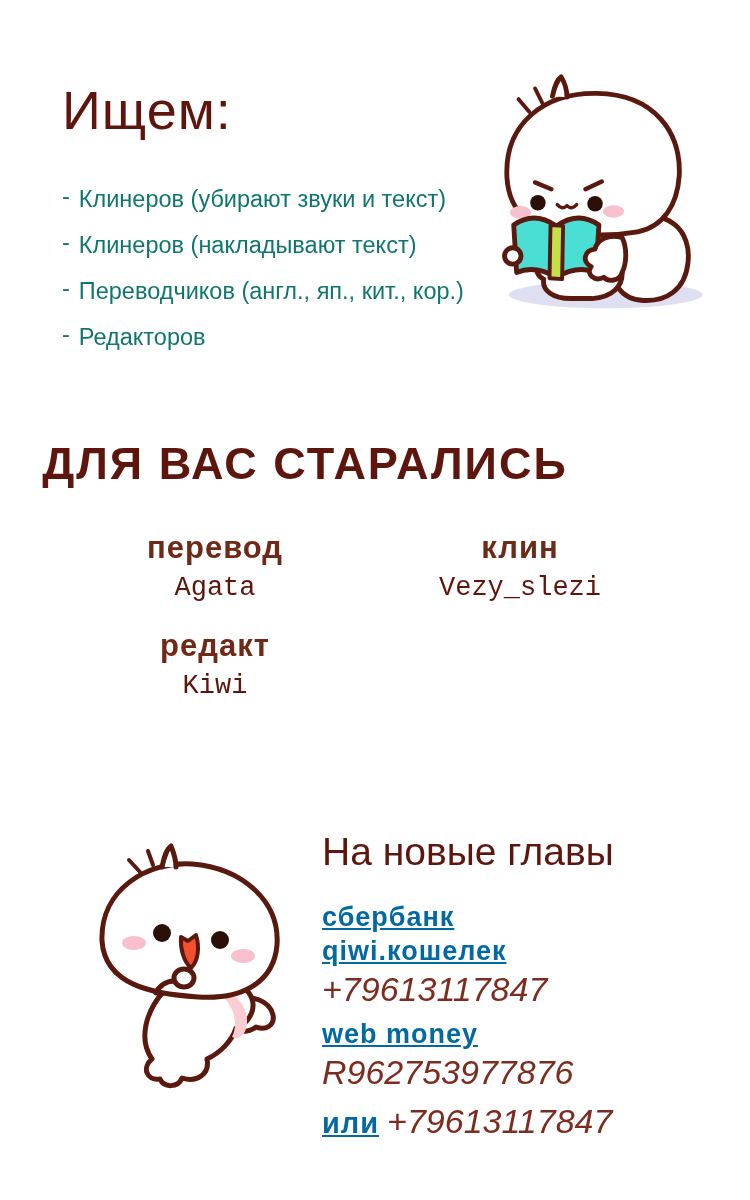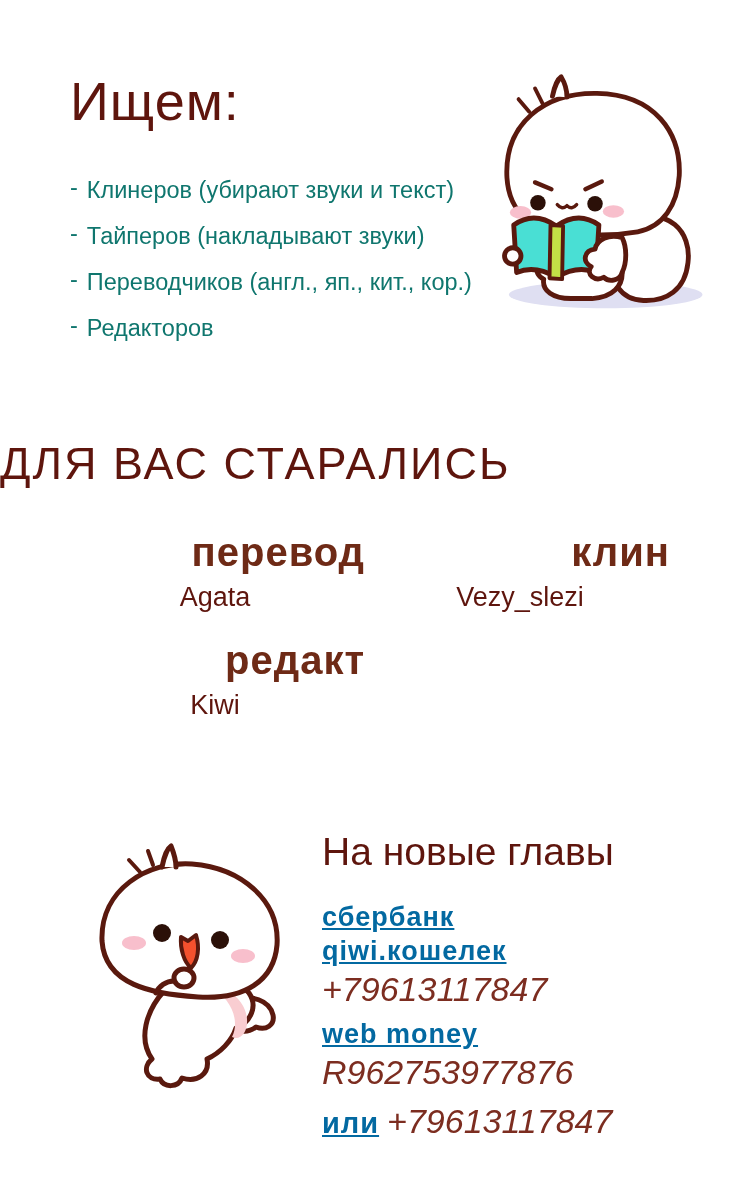--- a/index.html
+++ b/index.html
@@ -1,51 +1,50 @@
 <!DOCTYPE html>
 <html><head>
 <meta charset="utf-8">
 <style>
   html,body{margin:0;padding:0;}
   .page{
     position:relative; width:750px; height:1200px; background:#ffffff;
     overflow:hidden; font-family:"Liberation Sans", sans-serif; color:#5e150d;
   }
   
-  .recruit{position:absolute; left:62px; top:70px; width:420px;margin-left:8px;}
+  .recruit{position:absolute; left:62px; top:79px; width:420px;}
   .recruit h1{
     margin:0 0 34px 0; font-size:54px; font-weight:normal; color:#5e150d;
     letter-spacing:1px;
   }
   .recruit ul{list-style:none; margin:0; padding:0;}
   .recruit li{
     font-size:23.5px; line-height:43px; color:#0f766e; white-space:nowrap;
   }
   .recruit .dash{margin-right:9px; vertical-align:3px;}
   
   .char{position:absolute;}
   .char1{left:475px; top:70px; width:242px; height:248px;}
   .char2{left:60px; top:843px; width:240px; height:290px;}
   
   .credits-title{
     position:absolute; left:0; top:438px; width:610px; margin:0;
-    text-align:left; font-size:45px; font-weight:normal; color:#5e150d;
+    text-align:center; font-size:45px; font-weight:bold; color:#5e150d;
     letter-spacing:2px;
   }
   .credits-grid{position:absolute; top:530px; left:0; width:750px;}
   .credits-col{position:absolute; top:0; width:300px; text-align:center;}
   .col-left{left:65px;}
   .col-right{left:370px;}
   .role{margin-bottom:25px;}
   .role-label{
-    font-size:40px; font-weight:bold; color:#6e2a16; letter-spacing:1px;
+    font-size:31px; font-weight:bold; color:#6e2a16; letter-spacing:1px;
     margin-bottom:7px;
-    text-align:right;
   }
-  .role-name{font-size:27px; color:#5e150d;}
+  .role-name{font-size:27px; color:#5e150d;font-family:Liberation Mono, monospace;}
   
   .donate{position:absolute; left:322px; top:830px; width:390px;}
   .donate h2{
     margin:0 0 28px 0; font-size:39px; font-weight:normal; color:#5e150d;
   }
   .m-label{
     font-size:27px; font-weight:bold; color:#0369a1; letter-spacing:1px;
     margin-bottom:3px;
     text-decoration:underline;
   }
@@ -58,21 +57,21 @@
 </style>
 </head>
 <body>
 
 <div class="page">
 
   <section class="recruit">
     <h1>Ищем:</h1>
     <ul>
       <li><span class="dash">-</span><span>Клинеров (убирают звуки и текст)</span></li>
-      <li><span class="dash">-</span><span>Тайперов (накладывают звуки)</span></li>
+      <li><span class="dash">-</span><span>Клинеров (накладывают текст)</span></li>
       <li><span class="dash">-</span><span>Переводчиков (англ., яп., кит., кор.)</span></li>
       <li><span class="dash">-</span><span>Редакторов</span></li>
     </ul>
   </section>
 
   <svg class="char char1" viewBox="0 0 250 250">
     <ellipse cx="135" cy="229" rx="100" ry="14" fill="#dfdff2"></ellipse>
     <g stroke="#5a190e" stroke-width="5" fill="#ffffff" stroke-linejoin="round" stroke-linecap="round">
       <path d="M 160 152 C 200 138 224 164 220 196 C 217 224 198 236 174 235 C 150 234 140 216 142 193 C 143 175 150 160 160 152 Z"></path>
       <path d="M 71 213 C 58 207 64 190 80 194 C 84 184 99 182 107 190 C 115 183 128 186 132 195 C 141 190 151 195 152 205 C 153 220 142 232 121 233 L 99 233 C 81 233 69 225 71 213 Z"></path>

